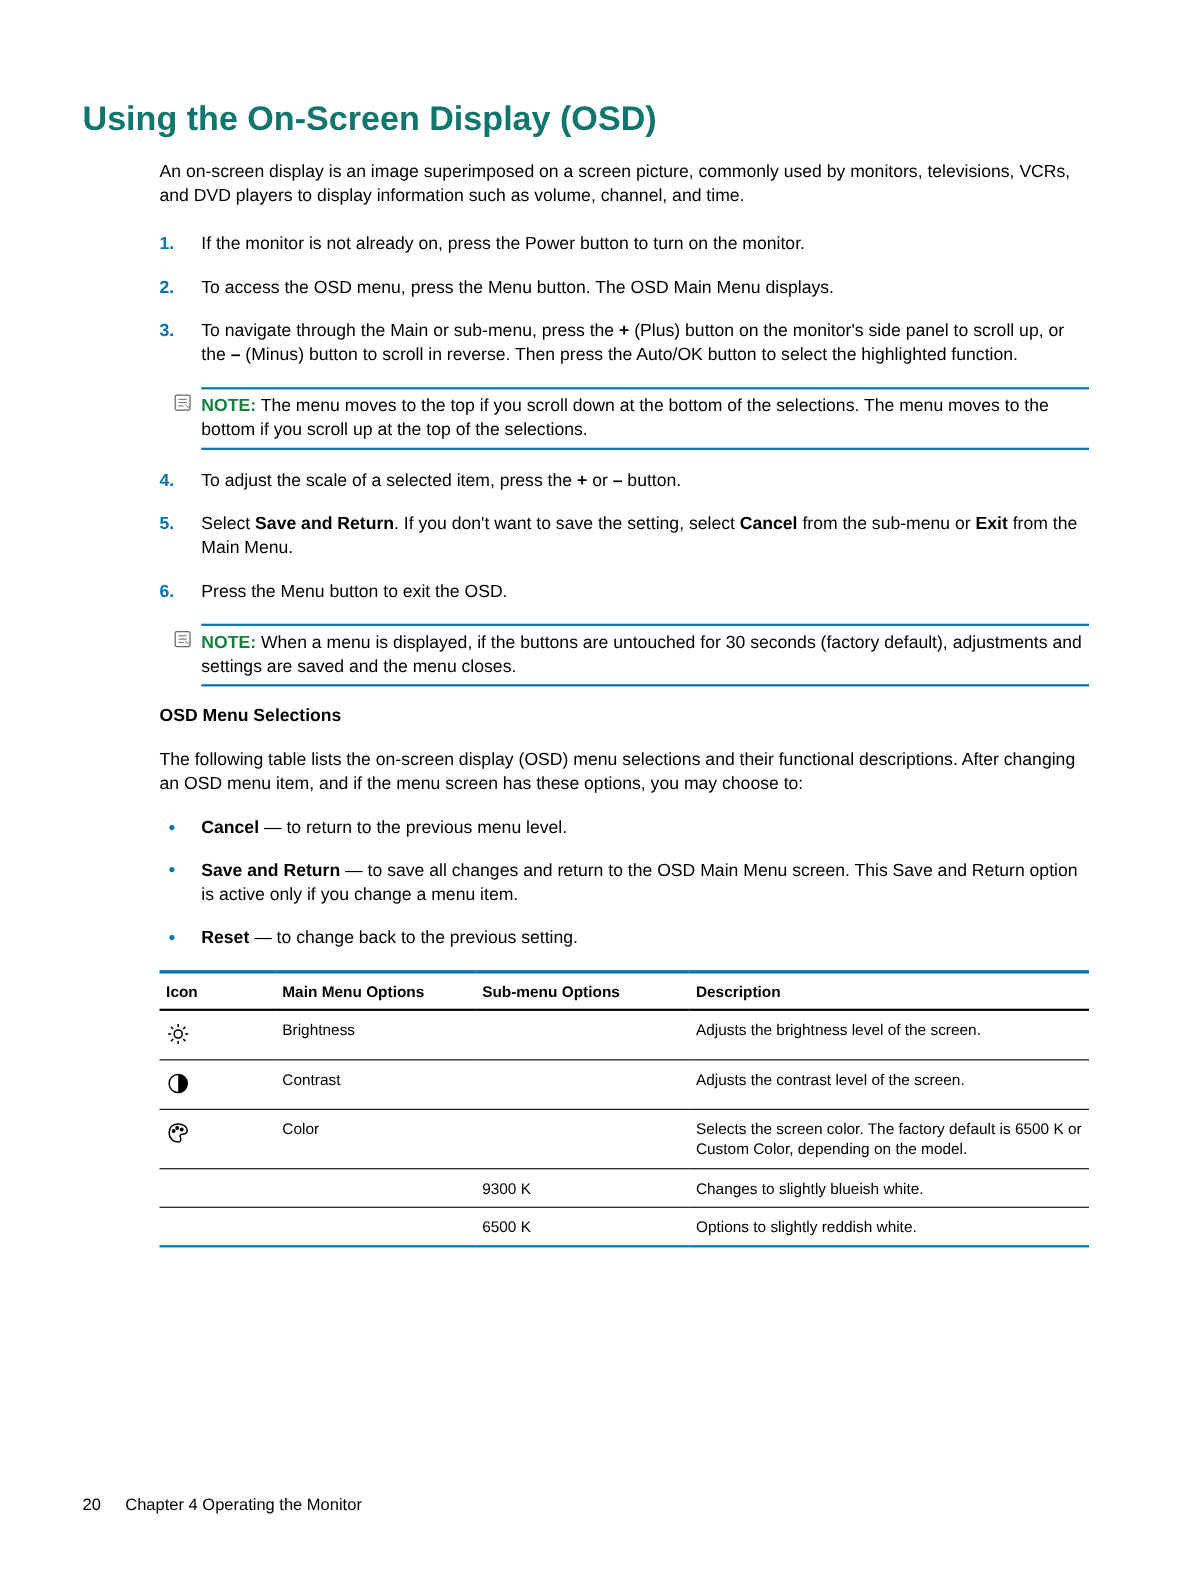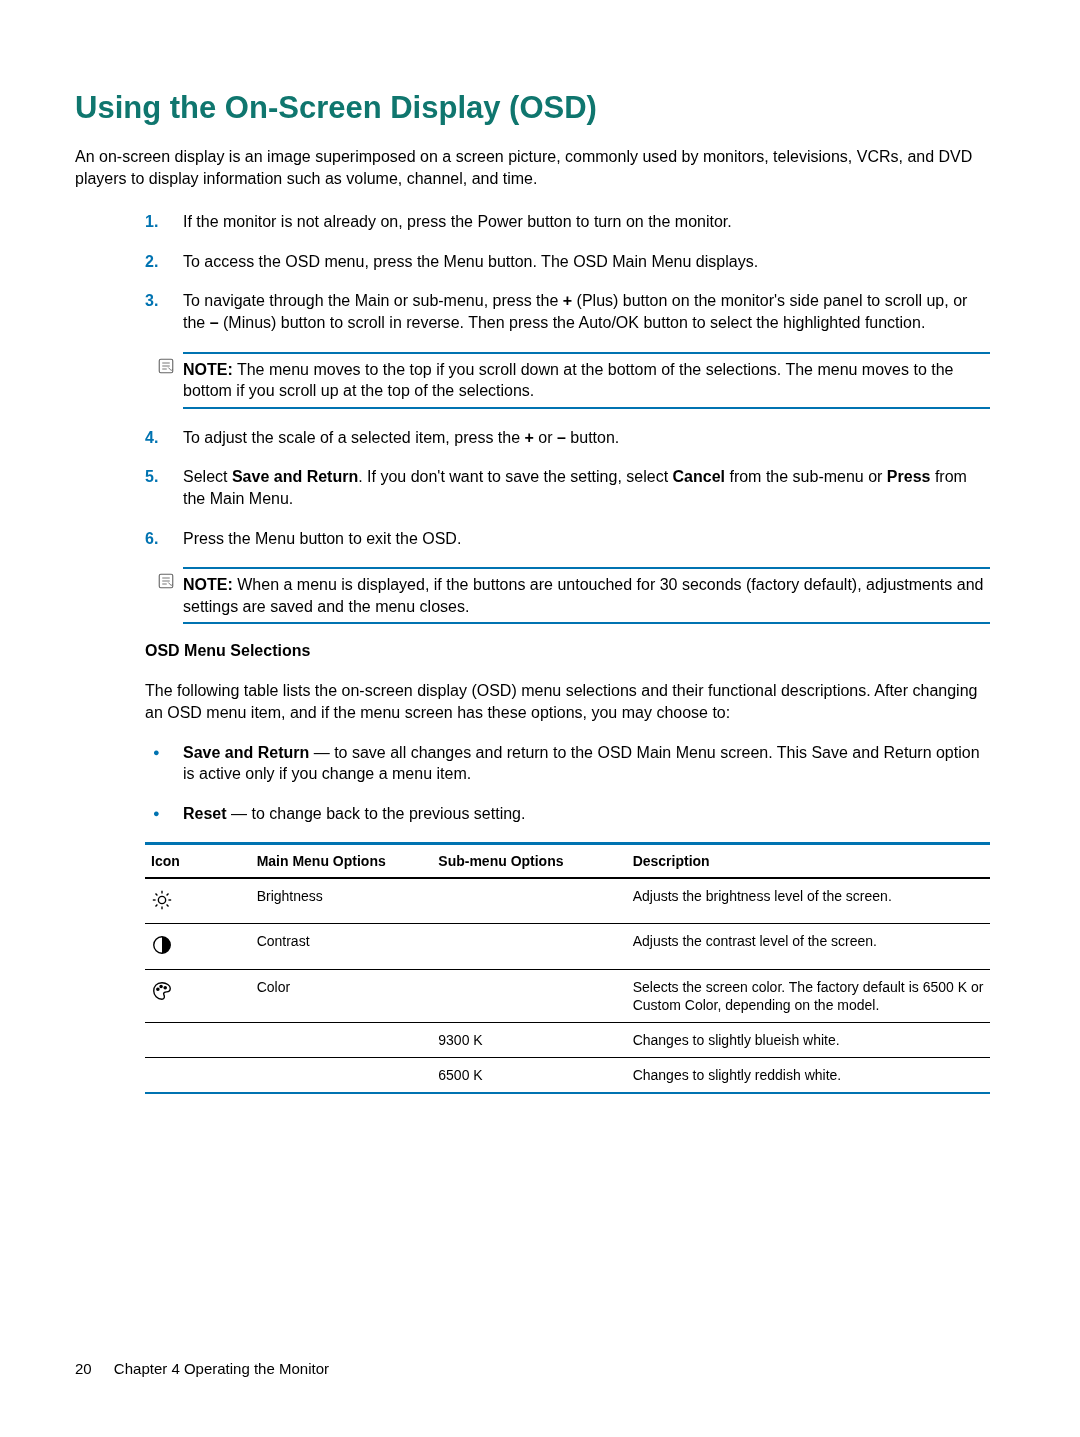--- a/index.html
+++ b/index.html
@@ -17,20 +17,21 @@
     }
     h1.heading {
       color: #0f766e;
       font-size: 31px;
       font-weight: bold;
       margin-bottom: 20px;
     }
     .intro {
       font-size: 16px;
       line-height: 1.35;
+      margin-left: 70px;
       margin-bottom: 22px;
     }
     ol.steps {
       list-style: none;
       margin-left: 70px;
       counter-reset: step;
     }
     ol.steps > li {
       position: relative;
       padding-left: 38px;
@@ -64,21 +65,21 @@
       padding-left: 0;
     }
     .note-content .note-icon {
       position: absolute;
       left: -26px;
       top: 3px;
       width: 18px;
       height: 18px;
     }
     .note-label {
-      color: #000000;
+      color: #15803d;
       font-weight: bold;
     }
     .subheading {
       font-weight: bold;
       font-size: 16px;
       margin-left: 70px;
       margin-bottom: 20px;
     }
     .body-text {
       font-size: 16px;
@@ -178,21 +179,21 @@
         <path d="M15 14 L19 18 L21 16" fill="none" stroke="#666" stroke-width="1.2"></path>
       </svg>
     <span class="note-label">NOTE:</span>
     <span>The menu moves to the top if you scroll down at the bottom of the selections. The menu moves to the bottom if you scroll up at the top of the selections.</span>
   </div>
   <div class="note-line-bottom"></div>
 </div>
 
 <ol class="steps" style="counter-reset: step 3;">
   <li>To adjust the scale of a selected item, press the <b>+</b> or <b>–</b> button.</li>
-  <li>Select <b>Save and Return</b>. If you don't want to save the setting, select <b>Cancel</b> from the sub-menu or <b>Press</b> from the Main Menu.</li>
+  <li>Select <b>Save and Return</b>. If you don't want to save the setting, select <b>Cancel</b> from the sub-menu or <b>Exit</b> from the Main Menu.</li>
   <li>Press the Menu button to exit the OSD.</li>
 </ol>
 
 <div class="note-box">
   <div class="note-line-top"></div>
   <div class="note-content">
     <svg class="note-icon" viewBox="0 0 24 24">
         <rect x="3" y="3" width="18" height="18" rx="2" fill="none" stroke="#666" stroke-width="1.5"></rect>
         <line x1="7" y1="8" x2="17" y2="8" stroke="#666" stroke-width="1.2"></line>
         <line x1="7" y1="12" x2="17" y2="12" stroke="#666" stroke-width="1.2"></line>
@@ -202,20 +203,21 @@
     <span class="note-label">NOTE:</span>
     <span>When a menu is displayed, if the buttons are untouched for 30 seconds (factory default), adjustments and settings are saved and the menu closes.</span>
   </div>
   <div class="note-line-bottom"></div>
 </div>
 
 <p class="subheading">OSD Menu Selections</p>
 <p class="body-text">The following table lists the on-screen display (OSD) menu selections and their functional descriptions. After changing an OSD menu item, and if the menu screen has these options, you may choose to:</p>
 
 <ul class="bullets">
+  <li><span class="bold-term">Cancel</span><span> — to return to the previous menu level.</span></li>
   <li><span class="bold-term">Save and Return</span><span> — to save all changes and return to the OSD Main Menu screen. This Save and Return option is active only if you change a menu item.</span></li>
   <li><span class="bold-term">Reset</span><span> — to change back to the previous setting.</span></li>
 </ul>
 
 <table class="osd-table">
   <thead>
     <tr>
       <th>Icon</th>
       <th>Main Menu Options</th>
       <th>Sub-menu Options</th>
@@ -268,21 +270,21 @@
     <tr>
       <td></td>
       <td></td>
       <td>9300 K</td>
       <td>Changes to slightly blueish white.</td>
     </tr>
     <tr>
       <td></td>
       <td></td>
       <td>6500 K</td>
-      <td>Changes to slightly reddish white.</td>
+      <td>Options to slightly reddish white.</td>
     </tr>
   </tbody>
 </table>
 
 <div class="footer">
   <span class="page-num">20</span>
   <span>Chapter 4   Operating the Monitor</span>
 </div>
 
 </body></html>

